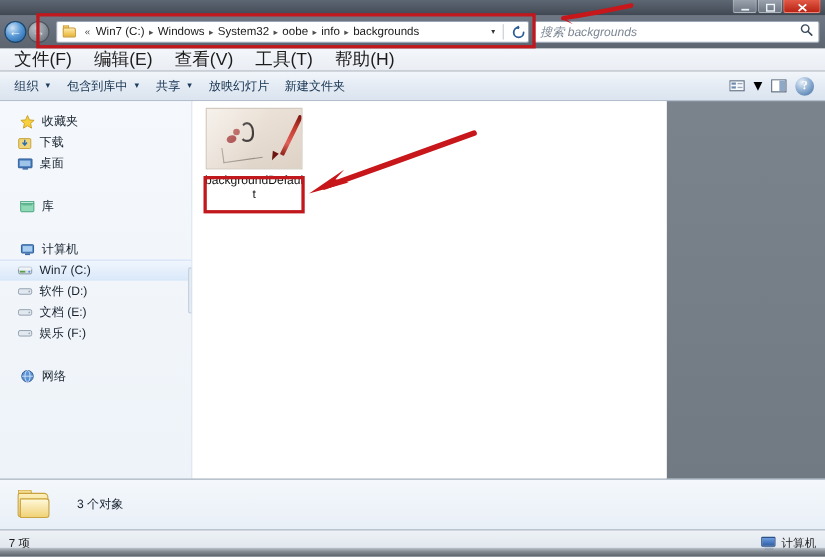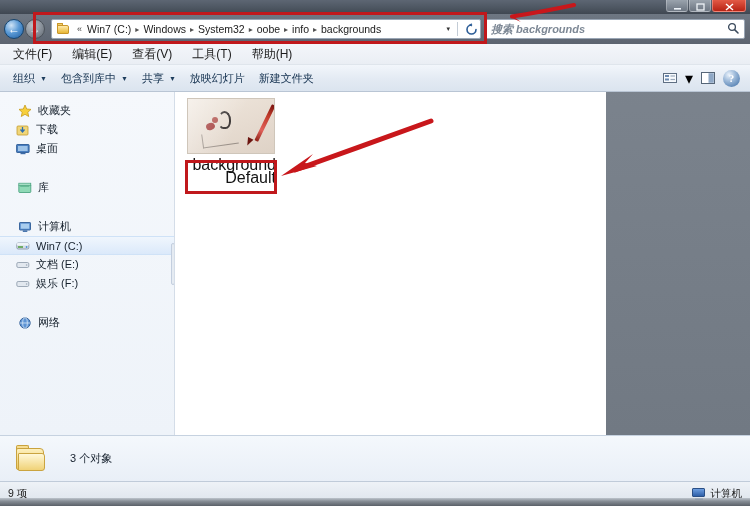--- a/index.html
+++ b/index.html
@@ -98,36 +98,36 @@
   }
   .crumbdrop .tri { font-size: 7px; color: #333; }
   .sep-v { width: 1px; height: 14px; background: #c3ccd6; margin: 0 4px; }
   .refreshbtn { width: 18px; display: flex; align-items: center; justify-content: center; }
   .refreshbtn svg { display: block; }
 
   .searchbox {
     margin-left: 4px; flex: 1 1 auto; margin-right: 5px;
     height: 20px; background: #ffffff;
     border: 1px solid #9aa6b5; border-radius: 2px;
-    display: flex; align-items: center; padding: 0 5px; font-weight: bold;
+    display: flex; align-items: center; padding: 0 5px;
   }
   .searchbox .ph {
     font-size: 11px; color: #7c8794; font-style: italic;
     flex: 1 1 auto; overflow: hidden; white-space: nowrap;
   }
   .searchbox .magn { flex: 0 0 auto; }
 
   
   .menubar {
     position: absolute; left: 0; top: 44px; width: 750px; height: 21px;
     background: linear-gradient(180deg,#f3f6fa 0%, #eaeef4 100%);
     border-bottom: 1px solid #dfe5ec;
     display: flex; align-items: center; padding-left: 13px; gap: 20px;
   }
-  .menuitem { font-size: 12px; color: #1c1c1c; cursor: default; }
+  .menuitem { font-size: 16px; color: #1c1c1c; cursor: default; }
 
   
   .toolbar {
     position: absolute; left: 0; top: 65px; width: 750px; height: 27px;
     background: linear-gradient(180deg,#f2f6fb 0%, #e3eaf3 55%, #dbe4ef 100%);
     border-bottom: 1px solid #b9c5d4;
     display: flex; align-items: center; padding: 0 6px;
   }
   .tbtn {
     font-size: 11px; color: #14314f; padding: 3px 7px;
@@ -233,21 +233,21 @@
   .thumb .sketch4 {
     position: absolute; left: 24px; top: 18px;
     width: 6px; height: 6px; background: #b0504a; border-radius: 50%;
   }
   .thumb .gloss {
     position: absolute; inset: 0;
     background: linear-gradient(115deg, rgba(255,255,255,.45) 0%, rgba(255,255,255,0) 55%);
   }
   .filelabel {
     margin-top: 4px; width: 90px;
-    font-size: 16px; color: #141414; text-align: right;
+    font-size: 11px; color: #141414; text-align: center;
     line-height: 13px; word-break: break-all;
   }
   .filehighlight {
     position: absolute; left: 0px; top: 62px;
     width: 92px; height: 34px;
     border: 3px solid #c0181c; pointer-events: none;
   }
 
   
   .detailspane {
@@ -514,20 +514,29 @@
           </span>
           <span>Win7 (C:)</span>
         </div>
         <div class="navitem child">
           <span class="navicon">
             <svg width="14" height="14" viewBox="0 0 14 14">
               <rect x="0.8" y="4.5" width="12" height="5" rx="1.4" fill="#e2e8ef" stroke="#8a98a8" stroke-width="0.8"></rect>
               <circle cx="10.6" cy="7" r="0.8" fill="#9aa8b8"></circle>
             </svg>
           </span>
+          <span>软件 (D:)</span>
+        </div>
+        <div class="navitem child">
+          <span class="navicon">
+            <svg width="14" height="14" viewBox="0 0 14 14">
+              <rect x="0.8" y="4.5" width="12" height="5" rx="1.4" fill="#e2e8ef" stroke="#8a98a8" stroke-width="0.8"></rect>
+              <circle cx="10.6" cy="7" r="0.8" fill="#9aa8b8"></circle>
+            </svg>
+          </span>
           <span>文档 (E:)</span>
         </div>
         <div class="navitem child">
           <span class="navicon">
             <svg width="14" height="14" viewBox="0 0 14 14">
               <rect x="0.8" y="4.5" width="12" height="5" rx="1.4" fill="#e2e8ef" stroke="#8a98a8" stroke-width="0.8"></rect>
               <circle cx="10.6" cy="7" r="0.8" fill="#9aa8b8"></circle>
             </svg>
           </span>
           <span>娱乐 (F:)</span>
@@ -572,21 +581,21 @@
   <div class="detailspane">
     <div class="dfolder">
       <div class="tab"></div>
         <div class="back"></div>
         <div class="front"></div>
     </div>
     <div class="dtext">3 个对象</div>
   </div>
 
   <div class="statusbar">
-    <span>9 项</span>
+    <span>7 项</span>
     <span class="status-right">
       <span class="pcicon">
         <span class="scr"></span>
           <span class="base"></span>
       </span>
       <span>计算机</span>
     </span>
   </div>
 
   <div class="redbox-addr"></div>

